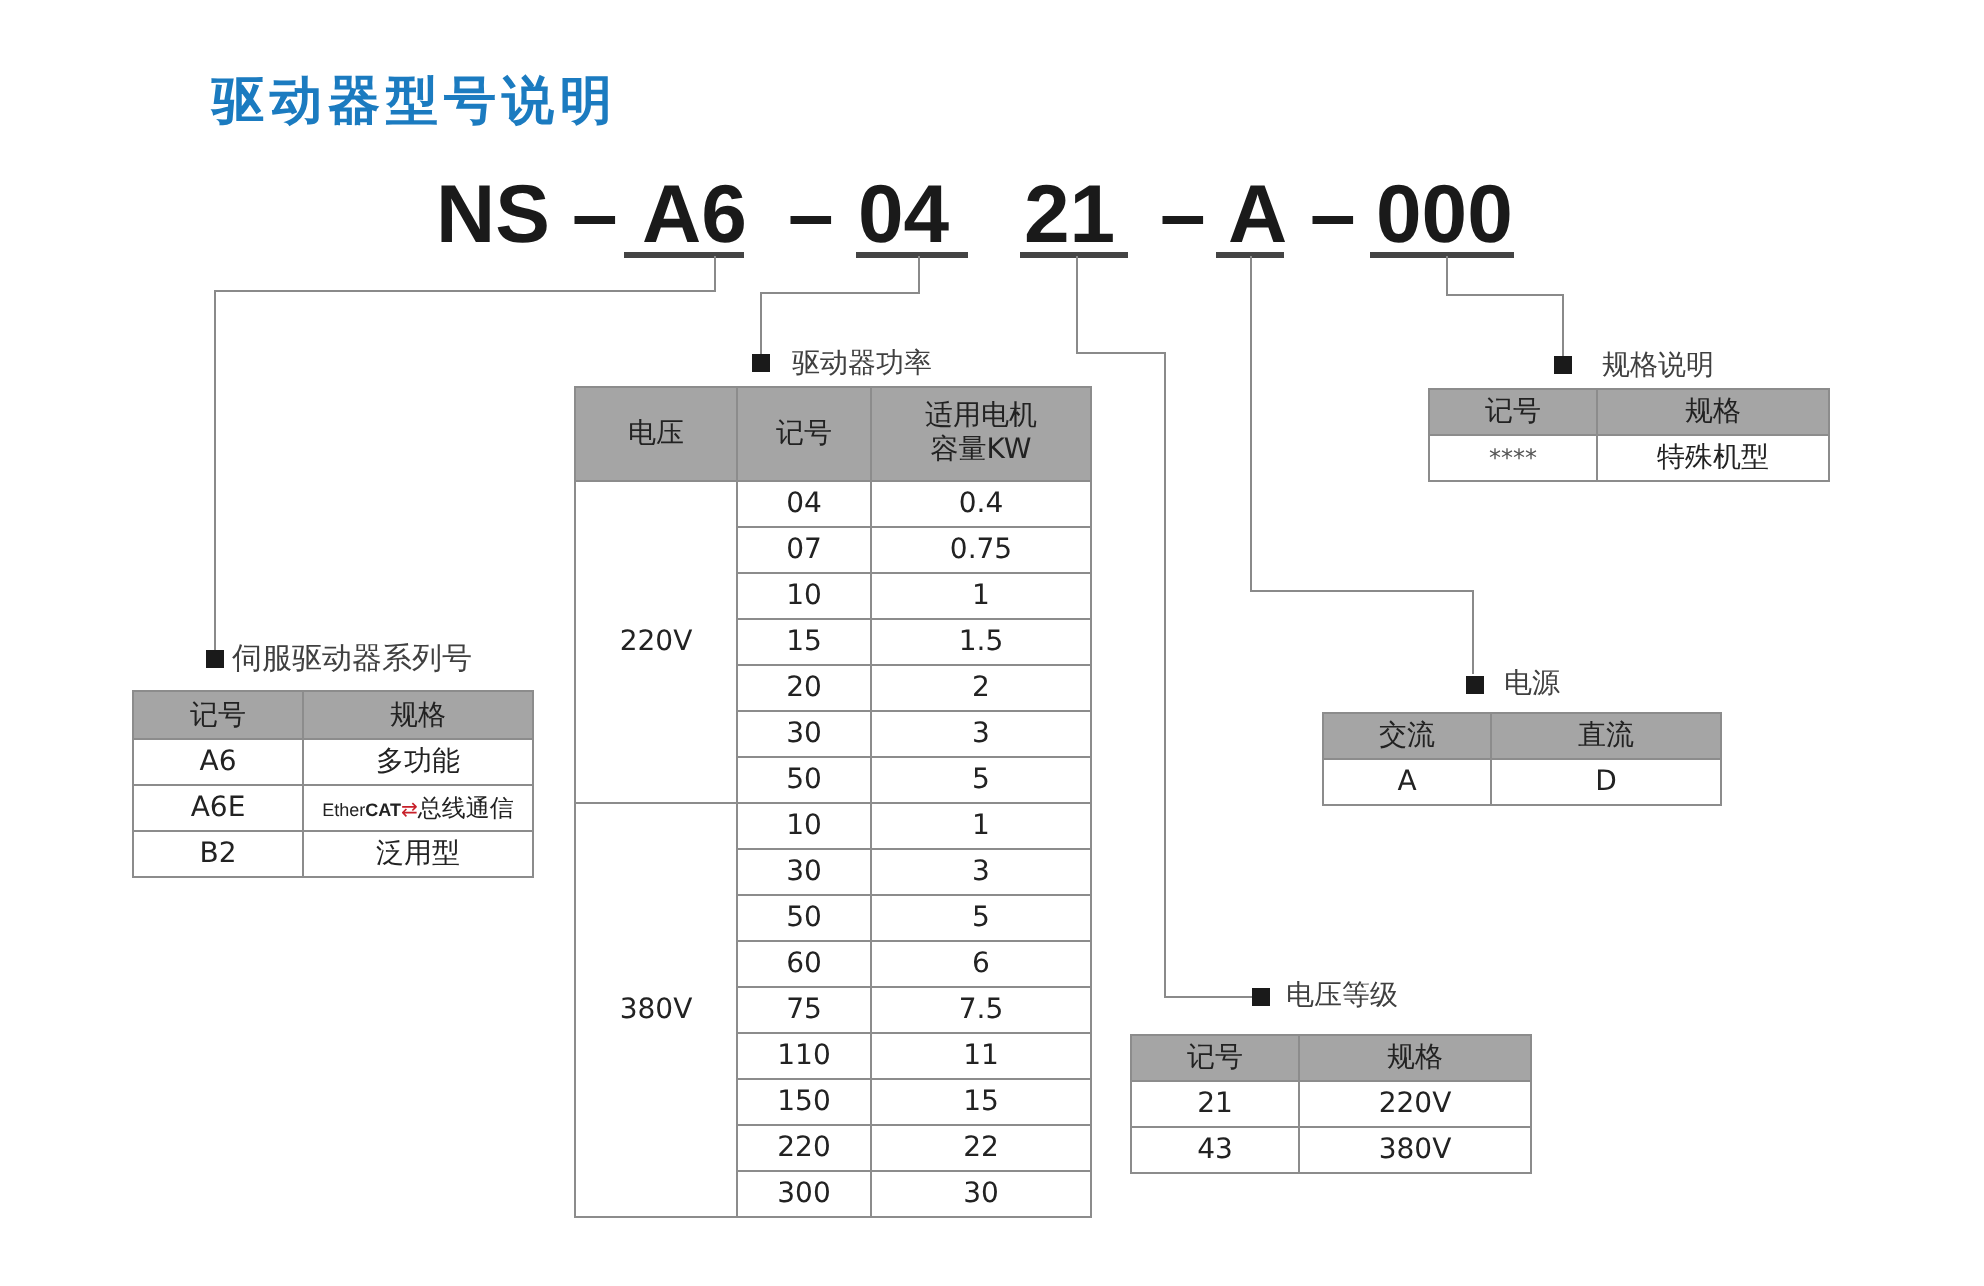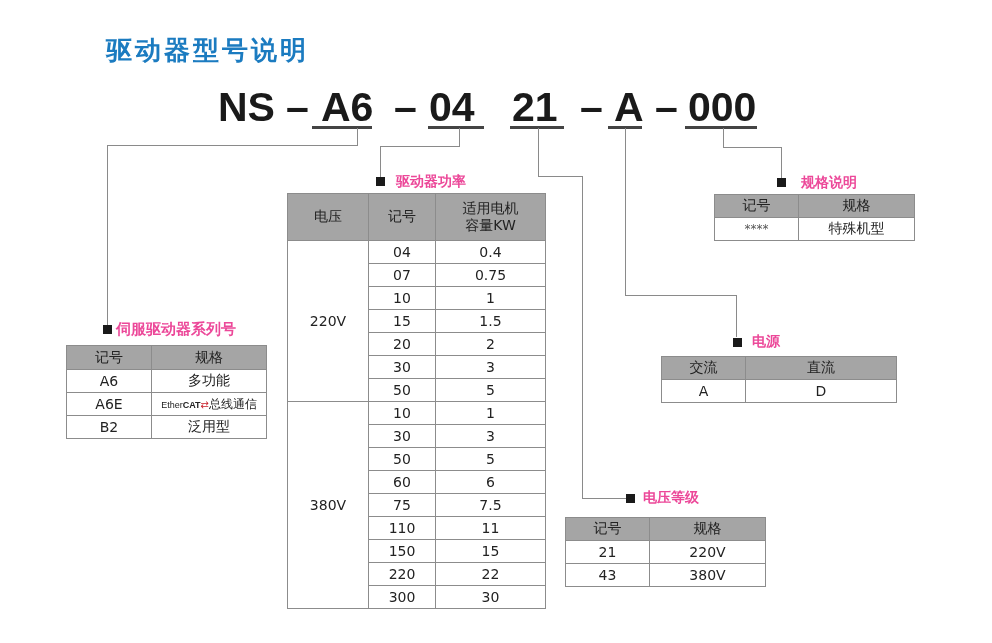--- a/index.html
+++ b/index.html
@@ -15,21 +15,21 @@
   .model {
     position:absolute; top:84px; left:218px; font-family:"Liberation Sans",sans-serif;
     font-weight:bold; font-size:41px; color:#1a1a1a; white-space:nowrap;
   }
   .seg { position:absolute; top:0; }
   .uline { position:absolute; height:3px; background:#444; }
   .line { position:absolute; background:#8a8a8a; }
   .hl { height:1px; }
   .vl { width:1px; }
   .sq { position:absolute; width:9px; height:9px; background:#1a1a1a; }
-  .label { position:absolute; font-size:14px; color:#ec4899; white-space:nowrap;font-weight:bold; }
+  .label { position:absolute; font-size:14px; color:#404040; white-space:nowrap; }
   table { position:absolute; border-collapse:collapse; font-size:14px; }
   td, th { border:1px solid #8c8c8c; text-align:center; padding:0; font-weight:normal; }
   th { background:#a5a5a5; color:#222; }
   .bold { font-weight:bold; font-size:16px; }
   .ecat { font-size:9px; font-family:"Liberation Sans",sans-serif; }
   .ecat b { font-weight:bold; }
   .ecat-arrow { color:#c8202a; font-size:10px; }
 </style>
 </head>
 <body>
@@ -192,21 +192,21 @@
   </tr>
   <tr style="height:23px;">
     <td style="font-size:12px; color:#555;">****</td>
     <td>特殊机型</td>
   </tr>
 </tbody>
   </table>
 
 <div class="sq" style="left:733px; top:338px;"></div>
 <div class="label" style="left:752px; top:333px;">电源</div>
-<table style="left:661px; top:356px; width:236px;">
+<table style="left:661px; top:356px; width:200px;">
   <tbody>
       <tr style="height:23px;">
     <th style="width:83px;">交流</th>
     <th>直流</th>
   </tr>
   <tr style="height:23px;">
     <td>A</td>
     <td>D</td>
   </tr>
 </tbody>

